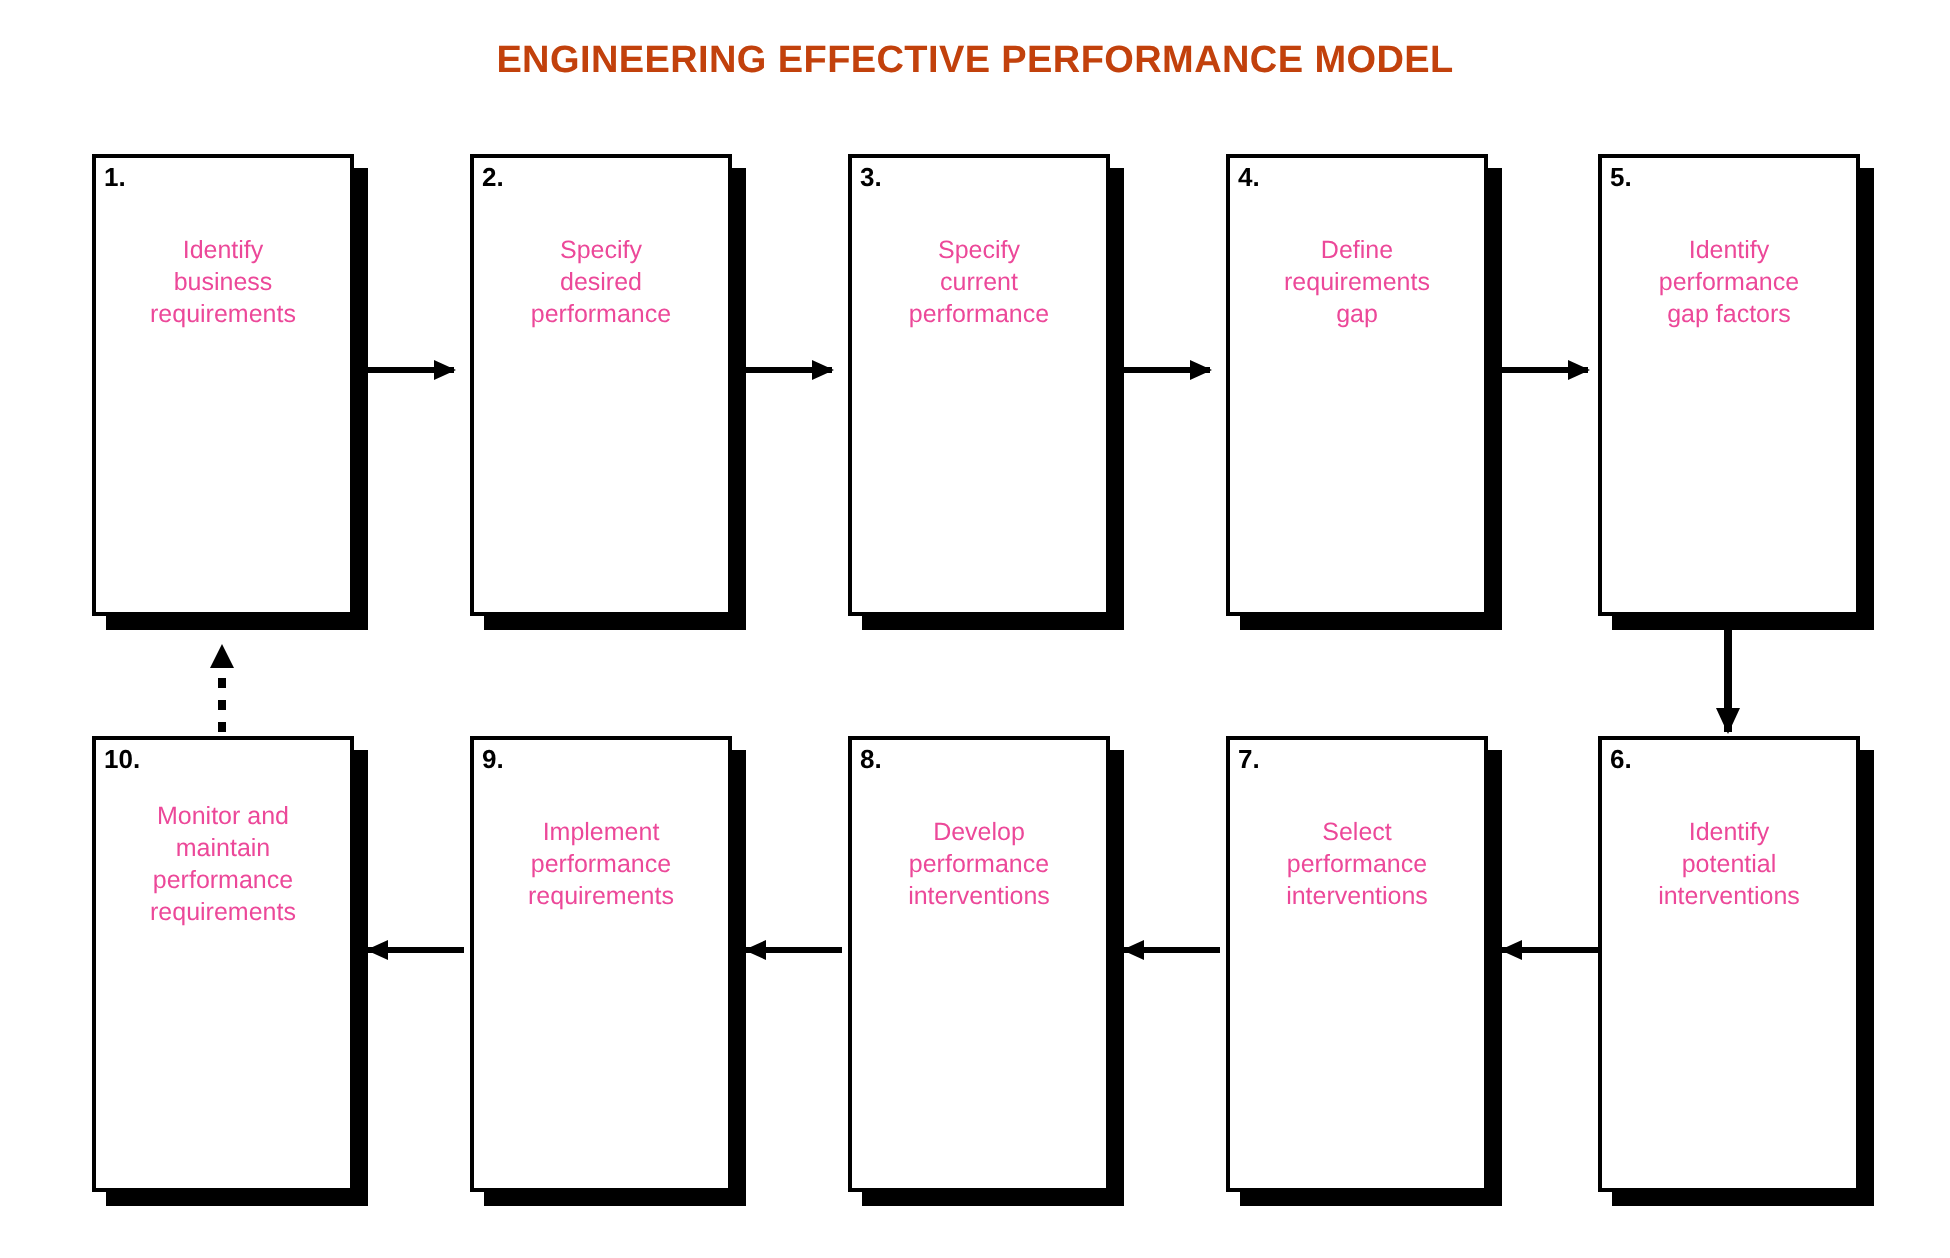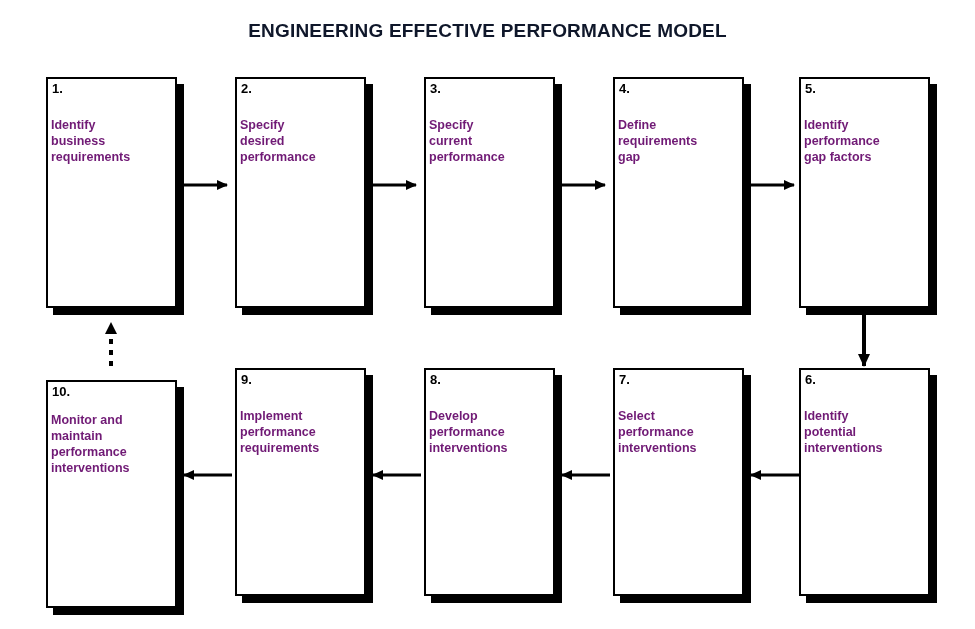--- a/index.html
+++ b/index.html
@@ -23,21 +23,21 @@
   .title {
     position: absolute;
     left: 0;
     top: 20px;
     width: 975px;
     text-align: center;
     font-family: "Liberation Sans", sans-serif;
     font-size: 19px;
     font-weight: bold;
     letter-spacing: 0.2px;
-    color: #0f172a;
+    color: #c2410c;
     white-space: nowrap;
   }
   .node {
     position: absolute;
     box-sizing: border-box;
     background: #ffffff;
     border: 2px solid #000000;
     box-shadow: 7px 7px 0 0 #000000;
   }
   .node .num {
@@ -47,24 +47,25 @@
     font-size: 13px;
     font-weight: bold;
     color: #000000;
     line-height: 16px;
   }
   .node .label {
     position: absolute;
     left: 0;
     width: 100%;
     top: 38px;
+    text-align: center;
     font-size: 12.5px;
-    font-weight: bold;
+    font-weight: normal;
     line-height: 16px;
-    color: #701a75;
+    color: #ec4899;
     padding: 0 3px;
     box-sizing: border-box;
     white-space: pre-line;
   }
   .node.four-line .label { top: 30px; }
 
   
   #arrows {
     position: absolute;
     left: 0; top: 0;
@@ -173,21 +174,21 @@
 interventions</span>
   </div>
 
   <div class="node" style="left:235px; top:368px; width:131px; height:228px;">
     <span class="num">9.</span>
     <span class="label">Implement
 performance
 requirements</span>
   </div>
 
-  <div class="node four-line" style="left:46px; top:368px; width:131px; height:228px;margin-top:12px;">
+  <div class="node four-line" style="left:46px; top:368px; width:131px; height:228px;">
     <span class="num">10.</span>
     <span class="label">Monitor and
 maintain
 performance
-interventions</span>
+requirements</span>
   </div>
 
 </div>
 
 </body></html>

